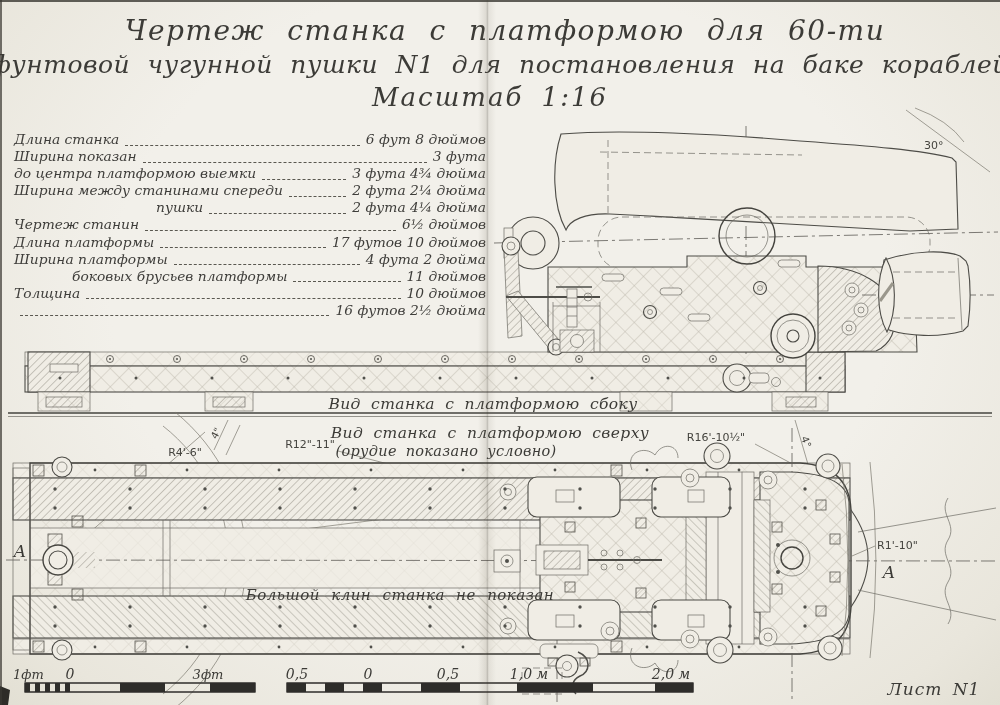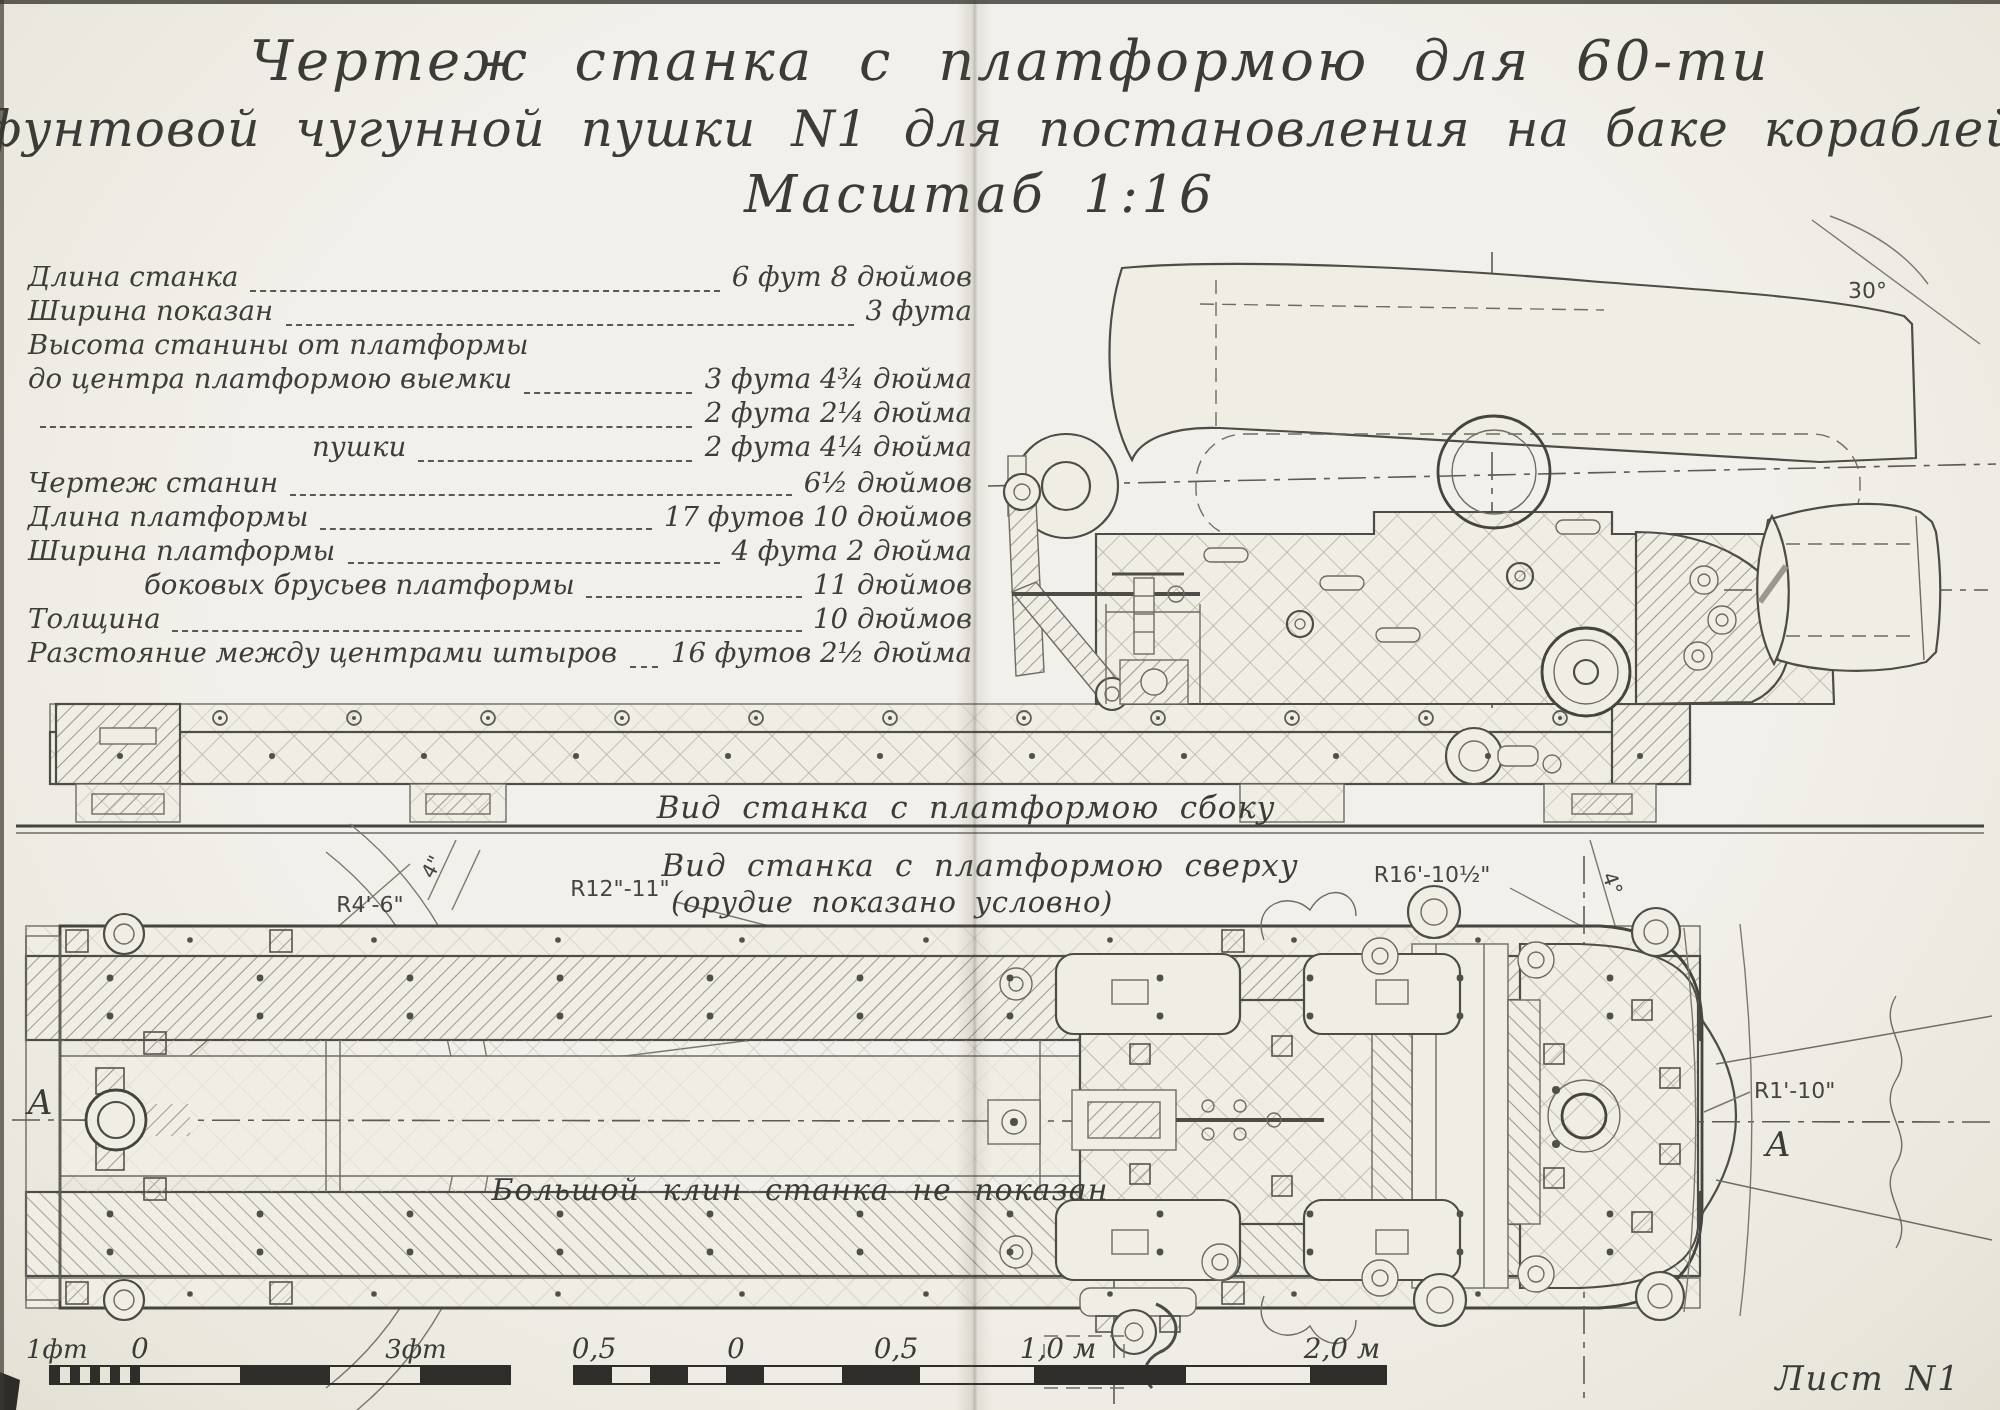--- a/index.html
+++ b/index.html
@@ -552,30 +552,27 @@
   <div class="srow">
         <span>Длина станка</span>
         <span class="leader"></span>
         <span class="val">6 фут 8 дюймов</span>
       </div>
   <div class="srow">
         <span>Ширина показан</span>
         <span class="leader"></span>
         <span class="val">3 фута</span>
       </div>
-  <div class="srow plain">
-        <span>Высота станины от платформы</span>
-        <span class="val"></span>
-      </div>
   <div class="srow">
         <span>до центра платформою выемки</span>
         <span class="leader"></span>
         <span class="val">3 фута 4¾ дюйма</span>
       </div>
   <div class="srow">
+        <span>Ширина между станинами спереди</span>
         <span class="leader"></span>
         <span class="val">2 фута 2¼ дюйма</span>
       </div>
   <div class="srow ind1">
         <span>пушки</span>
         <span class="leader"></span>
         <span class="val">2 фута 4¼ дюйма</span>
       </div>
   <div class="srow">
         <span>Чертеж станин</span>
@@ -596,21 +593,20 @@
         <span>боковых брусьев платформы</span>
         <span class="leader"></span>
         <span class="val">11 дюймов</span>
       </div>
   <div class="srow">
         <span>Толщина</span>
         <span class="leader"></span>
         <span class="val">10 дюймов</span>
       </div>
   <div class="srow">
-        <span>Разстояние между центрами штыров</span>
         <span class="leader"></span>
         <span class="val">16 футов 2½ дюйма</span>
       </div>
 </div>
 
 <div class="fold"></div>
 <div class="edge-top"></div>
 <div class="edge-left"></div>
 </div>
 

